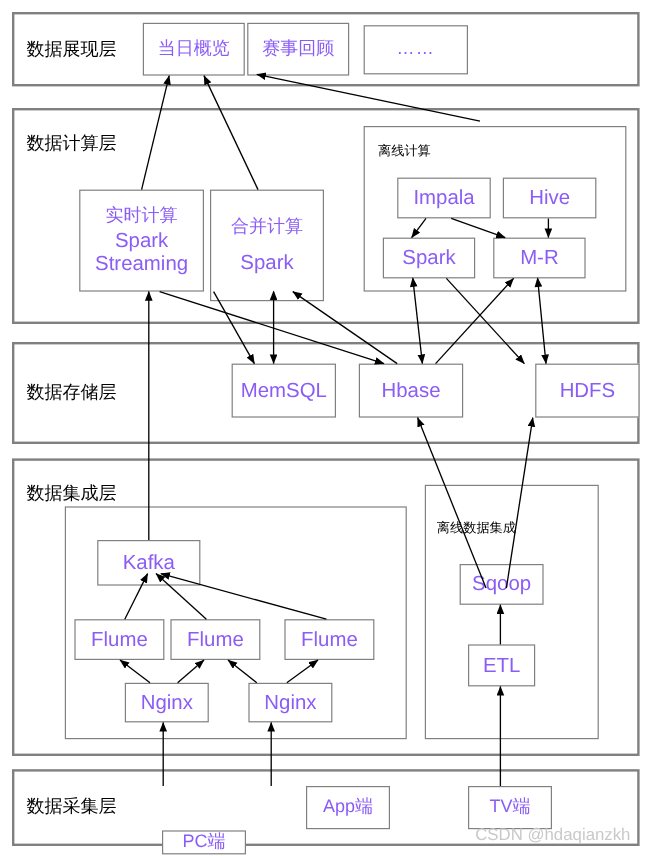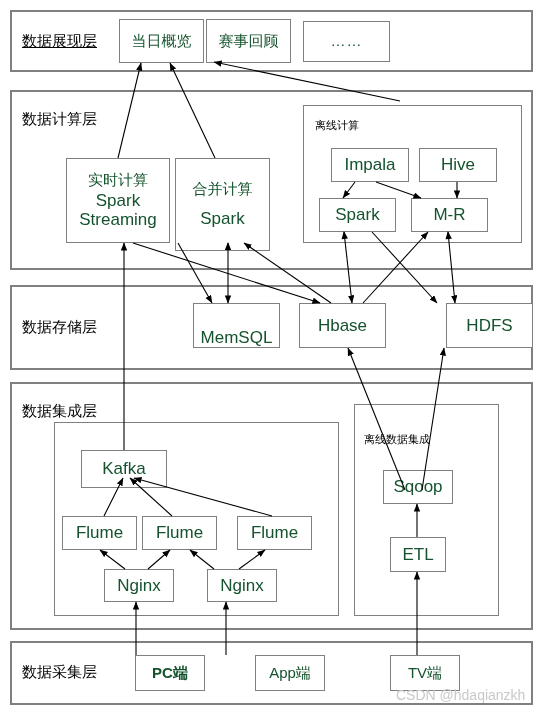--- a/index.html
+++ b/index.html
@@ -56,21 +56,21 @@
   }
   .node {
     position: absolute;
     box-sizing: border-box;
     border: 1.5px solid #808080;
     background: #ffffff;
     display: flex;
     flex-direction: column;
     align-items: center;
     justify-content: center;
-    color: #14532d;
+    color: #8b5cf6;
     text-align: center;
     line-height: 1.12;
     z-index: 4;
     font-size: 17px;
     white-space: nowrap;
   }
   .node .cn {
     font-size: 15px;
   }
   .node .en {
@@ -155,21 +155,21 @@
 
       <line x1="136" y1="655" x2="136" y2="602" marker-end="url(#ah)"></line>
 
       <line x1="226" y1="655" x2="226" y2="602" marker-end="url(#ah)"></line>
 
       <line x1="417" y1="655" x2="417" y2="572" marker-end="url(#ah)"></line>
     </g>
   </svg>
 
   <div class="layer" style="left:10px; top:10px; width:523px; height:62px;"></div>
-  <div class="layer-label" style="left:22px; top:32px;text-decoration:underline;">数据展现层</div>
+  <div class="layer-label" style="left:22px; top:32px;">数据展现层</div>
 
   <div class="node" style="left:119px; top:19px; width:85px; height:44px;">
     <span class="cn">当日概览</span>
   </div>
   <div class="node" style="left:206px; top:19px; width:85px; height:44px;">
     <span class="cn">赛事回顾</span>
   </div>
   <div class="node dots" style="left:303px; top:21px; width:87px; height:41px;">
     <span>……</span>
   </div>
@@ -200,21 +200,21 @@
   <div class="node" style="left:319px; top:198px; width:77px; height:34px;">
     <span>Spark</span>
   </div>
   <div class="node" style="left:411px; top:198px; width:77px; height:34px;">
     <span>M-R</span>
   </div>
 
   <div class="layer" style="left:10px; top:285px; width:523px; height:85px;"></div>
   <div class="layer-label" style="left:22px; top:318px;">数据存储层</div>
 
-  <div class="node" style="left:193px; top:303px; width:87px; height:45px;justify-content:flex-end;">
+  <div class="node" style="left:193px; top:303px; width:87px; height:45px;">
     <span>MemSQL</span>
   </div>
   <div class="node" style="left:299px; top:303px; width:87px; height:45px;">
     <span>Hbase</span>
   </div>
   <div class="node" style="left:406px; top:303px; width:87px; height:45px;margin-left:40px;">
     <span>HDFS</span>
   </div>
 
   <div class="layer" style="left:10px; top:382px; width:523px; height:248px;"></div>
@@ -249,21 +249,21 @@
   <div class="node" style="left:383px; top:470px; width:70px; height:34px;">
     <span>Sqoop</span>
   </div>
   <div class="node" style="left:390px; top:537px; width:56px; height:35px;">
     <span>ETL</span>
   </div>
 
   <div class="layer" style="left:10px; top:641px; width:523px; height:64px;"></div>
   <div class="layer-label" style="left:22px; top:663px;">数据采集层</div>
 
-  <div class="node small" style="left:135px; top:655px; width:70px; height:36px;font-weight:bold;">
+  <div class="node small" style="left:135px; top:692px; width:70px; height:20px;">
     <span>PC端</span>
   </div>
   <div class="node small" style="left:255px; top:655px; width:70px; height:36px;">
     <span>App端</span>
   </div>
   <div class="node small" style="left:390px; top:655px; width:70px; height:36px;">
     <span>TV端</span>
   </div>
 
   <div class="watermark" style="left:396px; top:687px;">CSDN @hdaqianzkh</div>

